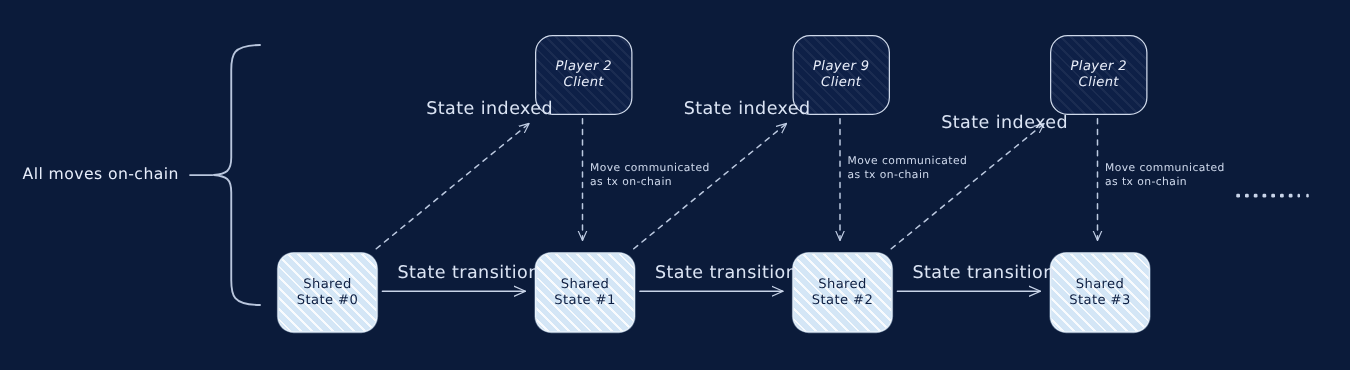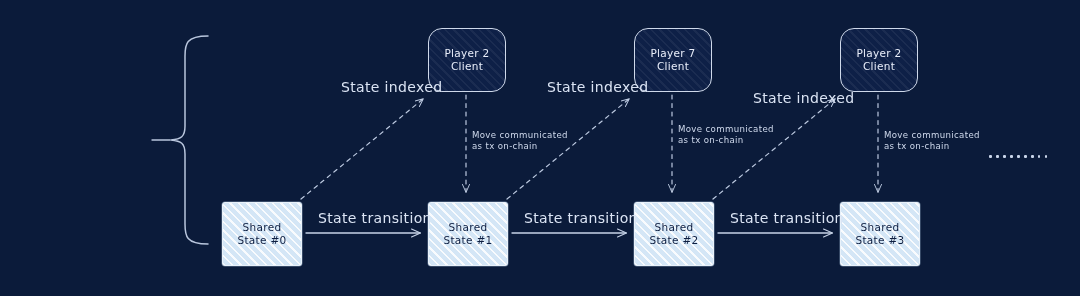--- a/index.html
+++ b/index.html
@@ -17,38 +17,39 @@
   .node{position:absolute;display:flex;align-items:center;justify-content:center;}
   .node .lbl{
     text-align:center;line-height:1.28;
     white-space:pre-line;
     pointer-events:none;
     letter-spacing:.3px;
   }
 
   
   .state-box{
-    width:78px;height:62px;border-radius:3px;
+    width:78px;height:62px;border-radius:13px;
     background-color:#d4e6f6;
     background-image:repeating-linear-gradient(45deg,
         rgba(255,255,255,.85) 0px,rgba(255,255,255,.85) 1.6px,
         rgba(255,255,255,0) 1.6px,rgba(255,255,255,0) 6px);
     border:1.6px solid #e8f1fa;
     box-shadow:0 0 0 .5px rgba(190,215,240,.5);
   }
   .state-box .lbl{color:#0e1f42;font-size:10.5px;}
 
   
   .client-box{
     width:76px;height:62px;border-radius:14px;
     background-color:#0e2047;
     background-image:repeating-linear-gradient(45deg,
         rgba(255,255,255,.055) 0px,rgba(255,255,255,.055) 1.6px,
         rgba(255,255,255,0) 1.6px,rgba(255,255,255,0) 6px);
     border:1.5px solid #cfd9ea;
+    font-style:italic;
   }
   .client-box .lbl{color:#e9eefa;font-size:10.5px;}
 
   
   .txt{
     position:absolute;color:#e3eaf7;
     letter-spacing:.35px;line-height:1.32;
     white-space:pre-line;
   }
   .txt.edge{font-size:14px;color:#dbe4f4;}
@@ -91,20 +92,21 @@
       <line x1="713" y1="199" x2="835" y2="99" marker-end="url(#ahd)"></line>
     </g>
 
     <g fill="none" stroke="#bcc9e0" stroke-width="1.2" stroke-dasharray="4 4.5" stroke-linecap="round">
       <line x1="466" y1="95" x2="466" y2="192" marker-end="url(#ahd)"></line>
       <line x1="672" y1="95" x2="672" y2="192" marker-end="url(#ahd)"></line>
       <line x1="878" y1="95" x2="878" y2="192" marker-end="url(#ahd)"></line>
     </g>
   </svg>
 
+  <div class="txt brace" style="left:18px;top:131px;">All moves on-chain</div>
 
   <div class="node state-box" style="left:222px;top:202px;">
     <span class="lbl">Shared
 State #0</span>
   </div>
   <div class="node state-box" style="left:428px;top:202px;">
     <span class="lbl">Shared
 State #1</span>
   </div>
   <div class="node state-box" style="left:634px;top:202px;">
@@ -114,21 +116,21 @@
   <div class="node state-box" style="left:840px;top:202px;">
     <span class="lbl">Shared
 State #3</span>
   </div>
 
   <div class="node client-box" style="left:428px;top:28px;">
     <span class="lbl">Player 2
 Client</span>
   </div>
   <div class="node client-box" style="left:634px;top:28px;">
-    <span class="lbl">Player 7
+    <span class="lbl">Player 9
 Client</span>
   </div>
   <div class="node client-box" style="left:840px;top:28px;">
     <span class="lbl">Player 2
 Client</span>
   </div>
 
   <div class="txt edge" style="left:318px;top:209px;">State transition</div>
   <div class="txt edge" style="left:524px;top:209px;">State transition</div>
   <div class="txt edge" style="left:730px;top:209px;">State transition</div>

